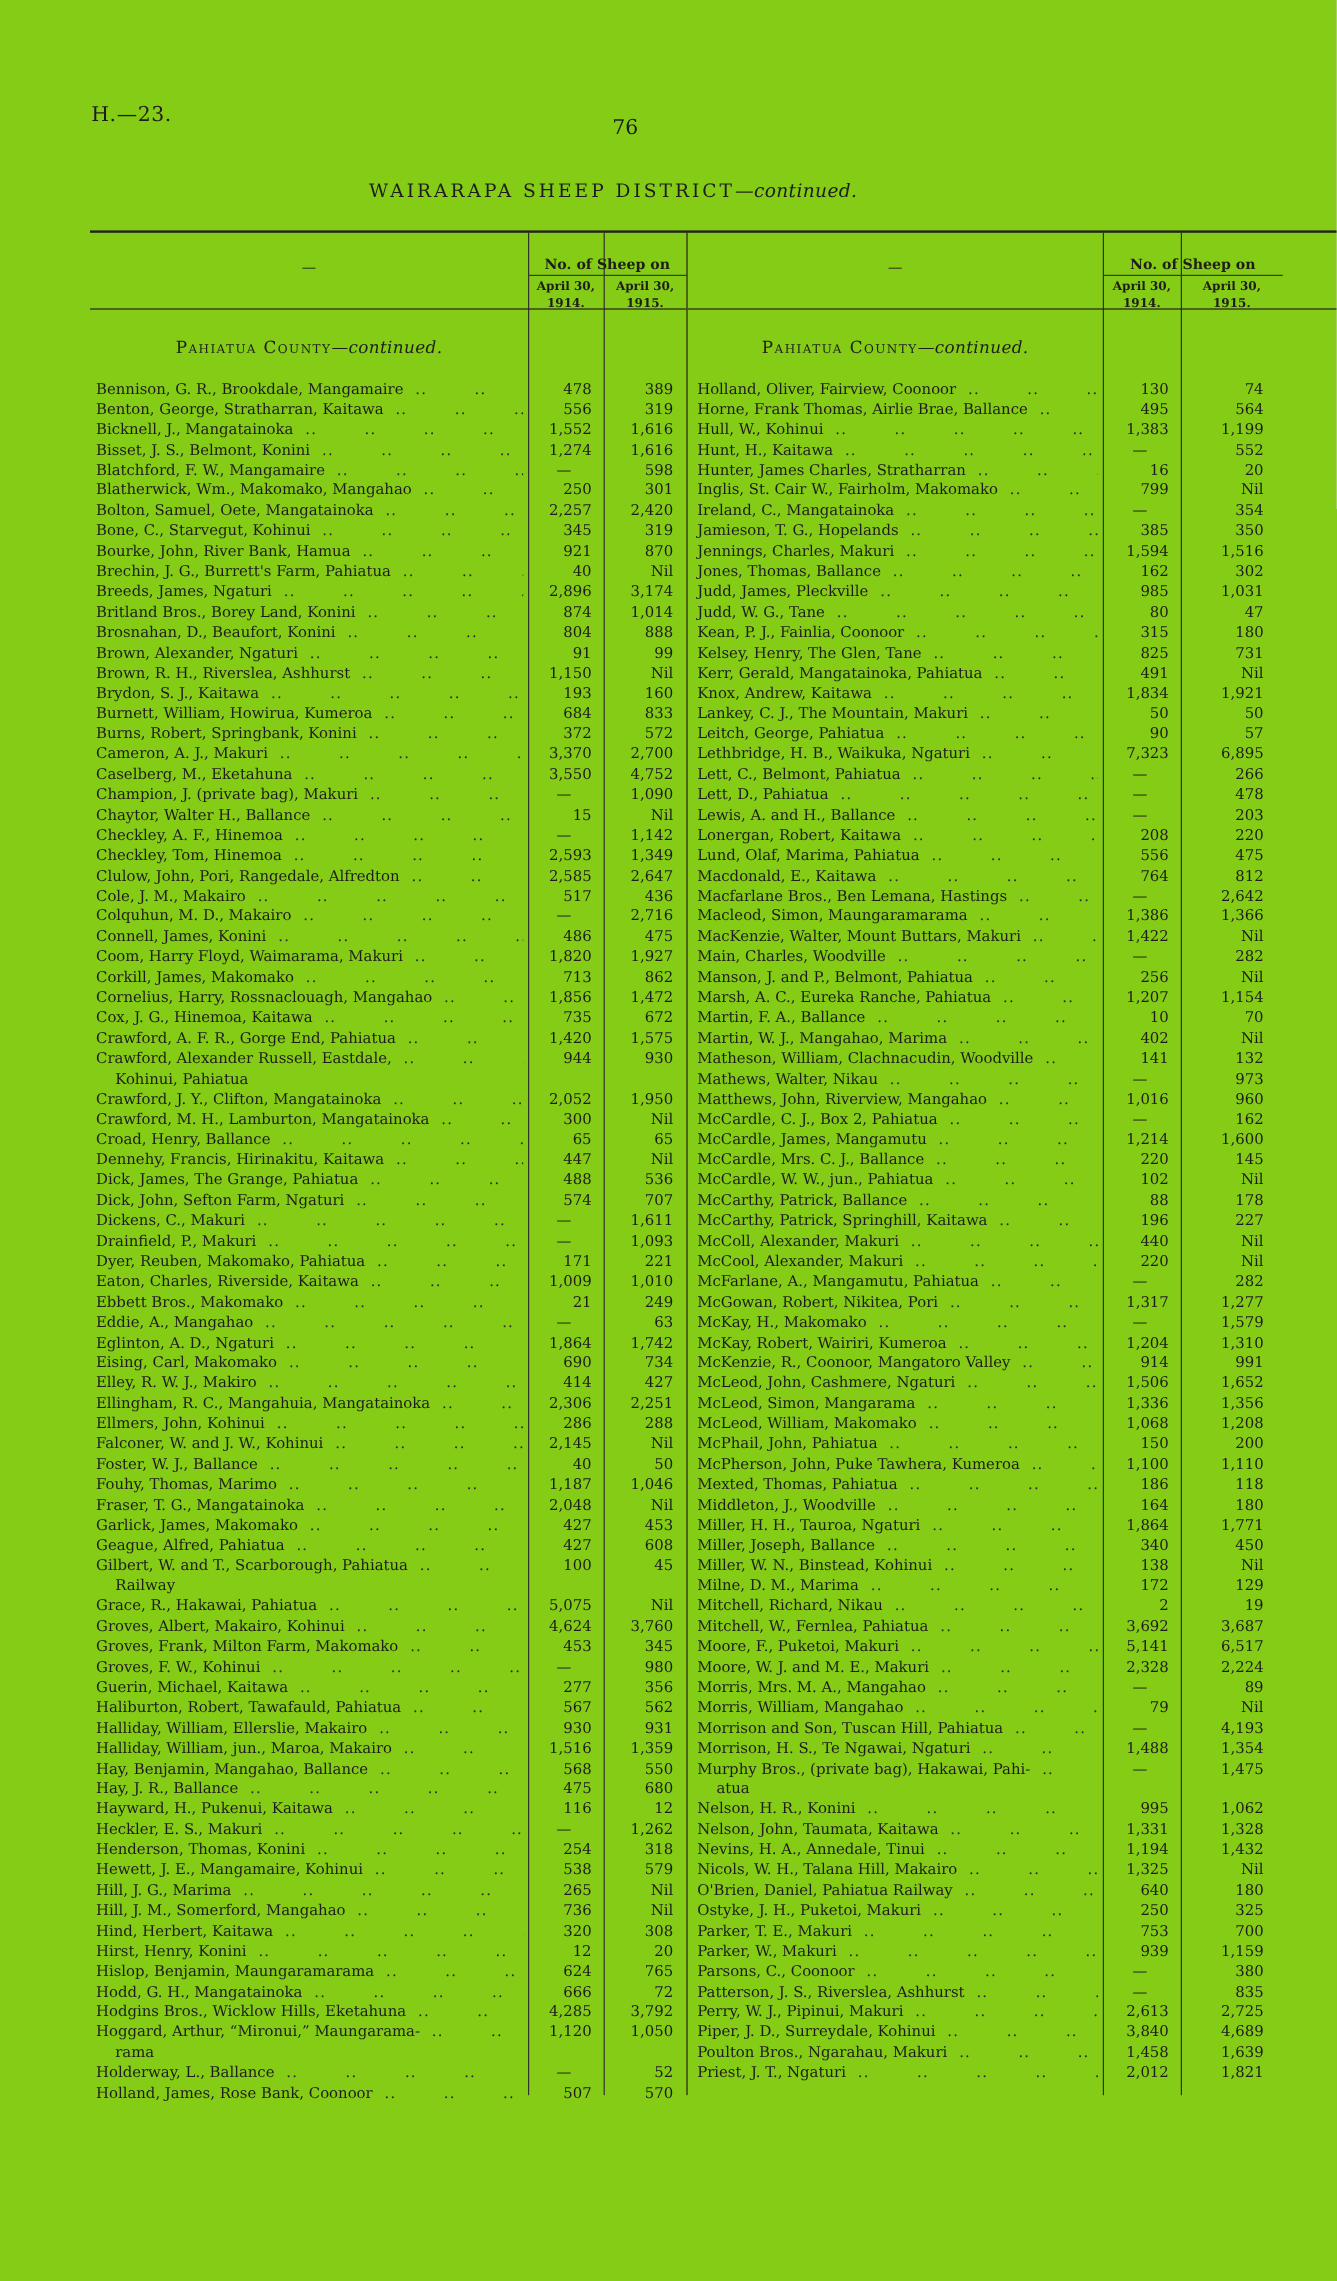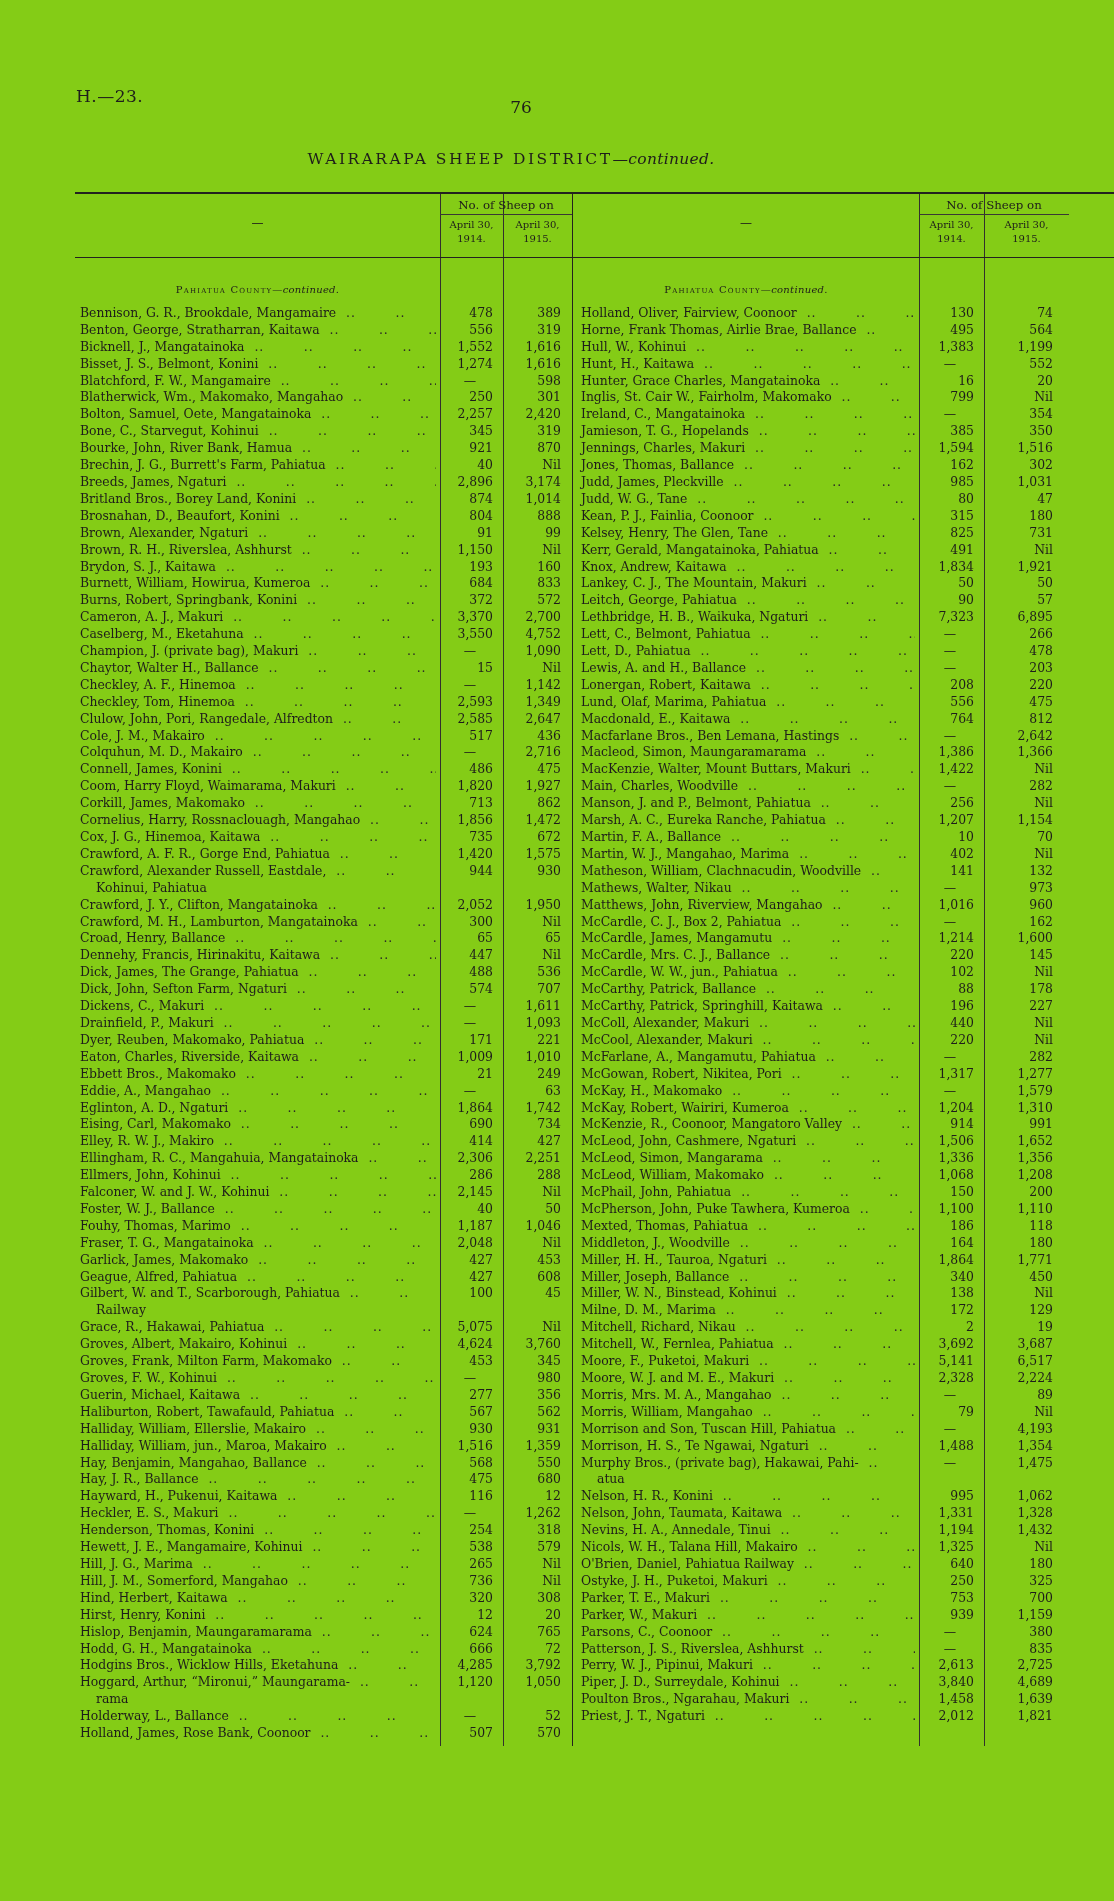--- a/index.html
+++ b/index.html
@@ -10,27 +10,27 @@
   .title .main{letter-spacing:2.5px;margin-left:12px;}
   .it{font-style:italic;letter-spacing:.3px;}
   .tables{position:absolute;left:75px;top:192px;width:1039px;border-top:2px solid #23221f;display:flex;}
   .dtable{position:relative;height:1552px;box-sizing:border-box;}
   .t-left{width:497px;}
   .t-right{width:542px;border-left:1.4px solid #23221f;}
   .vline{position:absolute;top:0;bottom:0;width:1px;background:#33312d;}
   
   .thead{position:relative;height:64px;border-bottom:1.4px solid #23221f;box-sizing:border-box;}
   .th-name{position:absolute;top:22px;text-align:center;font-size:12px;}
-  .th-group{position:absolute;top:0;height:100%;}
+  .th-group{position:absolute;top:15px;height:100%;font-weight:bold;}
   .th-group-label{text-align:center;font-size:11.8px;padding:4px 2px 2px;border-bottom:1px solid #3a3834;white-space:nowrap;}
   .th-cols{display:flex;}
   .th-col{text-align:center;font-size:10px;line-height:13.5px;padding-top:3px;box-sizing:border-box;}
   
   .rows{padding-top:24px;}
-  .county{font-size:10px;line-height:16.9px;margin-bottom:6px;}
+  .county{font-size:14px;line-height:16.9px;margin-bottom:17px;}
   .county .sc{font-variant:small-caps;letter-spacing:1.2px;}
   .trow{display:flex;align-items:flex-start;}
   .ncell{display:flex;flex-direction:column;box-sizing:border-box;}
   .nline{display:flex;line-height:16.9px;font-size:12.4px;white-space:nowrap;}
   .nline .nm{white-space:nowrap;}
   .nline.cont{text-indent:16px;}
   .dots{flex:1;overflow:hidden;white-space:pre;color:#2b2a27;}
   .dots::after{content:"  ..        ..        ..        ..        ..        ..";letter-spacing:1px;}
   .val{line-height:16.9px;font-size:12.4px;text-align:right;box-sizing:border-box;white-space:nowrap;}
   
@@ -962,21 +962,21 @@
                 <span class="nm">Hunt, H., Kaitawa</span>
                 <span class="dots"></span>
               </div>
             </div>
             <div class="val v1 dash">—</div>
             <div class="val v2">552</div>
           </div>
           <div class="trow">
             <div class="ncell">
               <div class="nline">
-                <span class="nm">Hunter, Grace Charles, Mangatainoka</span>
+                <span class="nm">Hunter, James Charles, Stratharran</span>
                 <span class="dots"></span>
               </div>
             </div>
             <div class="val v1">16</div>
             <div class="val v2">20</div>
           </div>
           <div class="trow">
             <div class="ncell">
               <div class="nline">
                 <span class="nm">Inglis, St. Cair W., Fairholm, Makomako</span>

